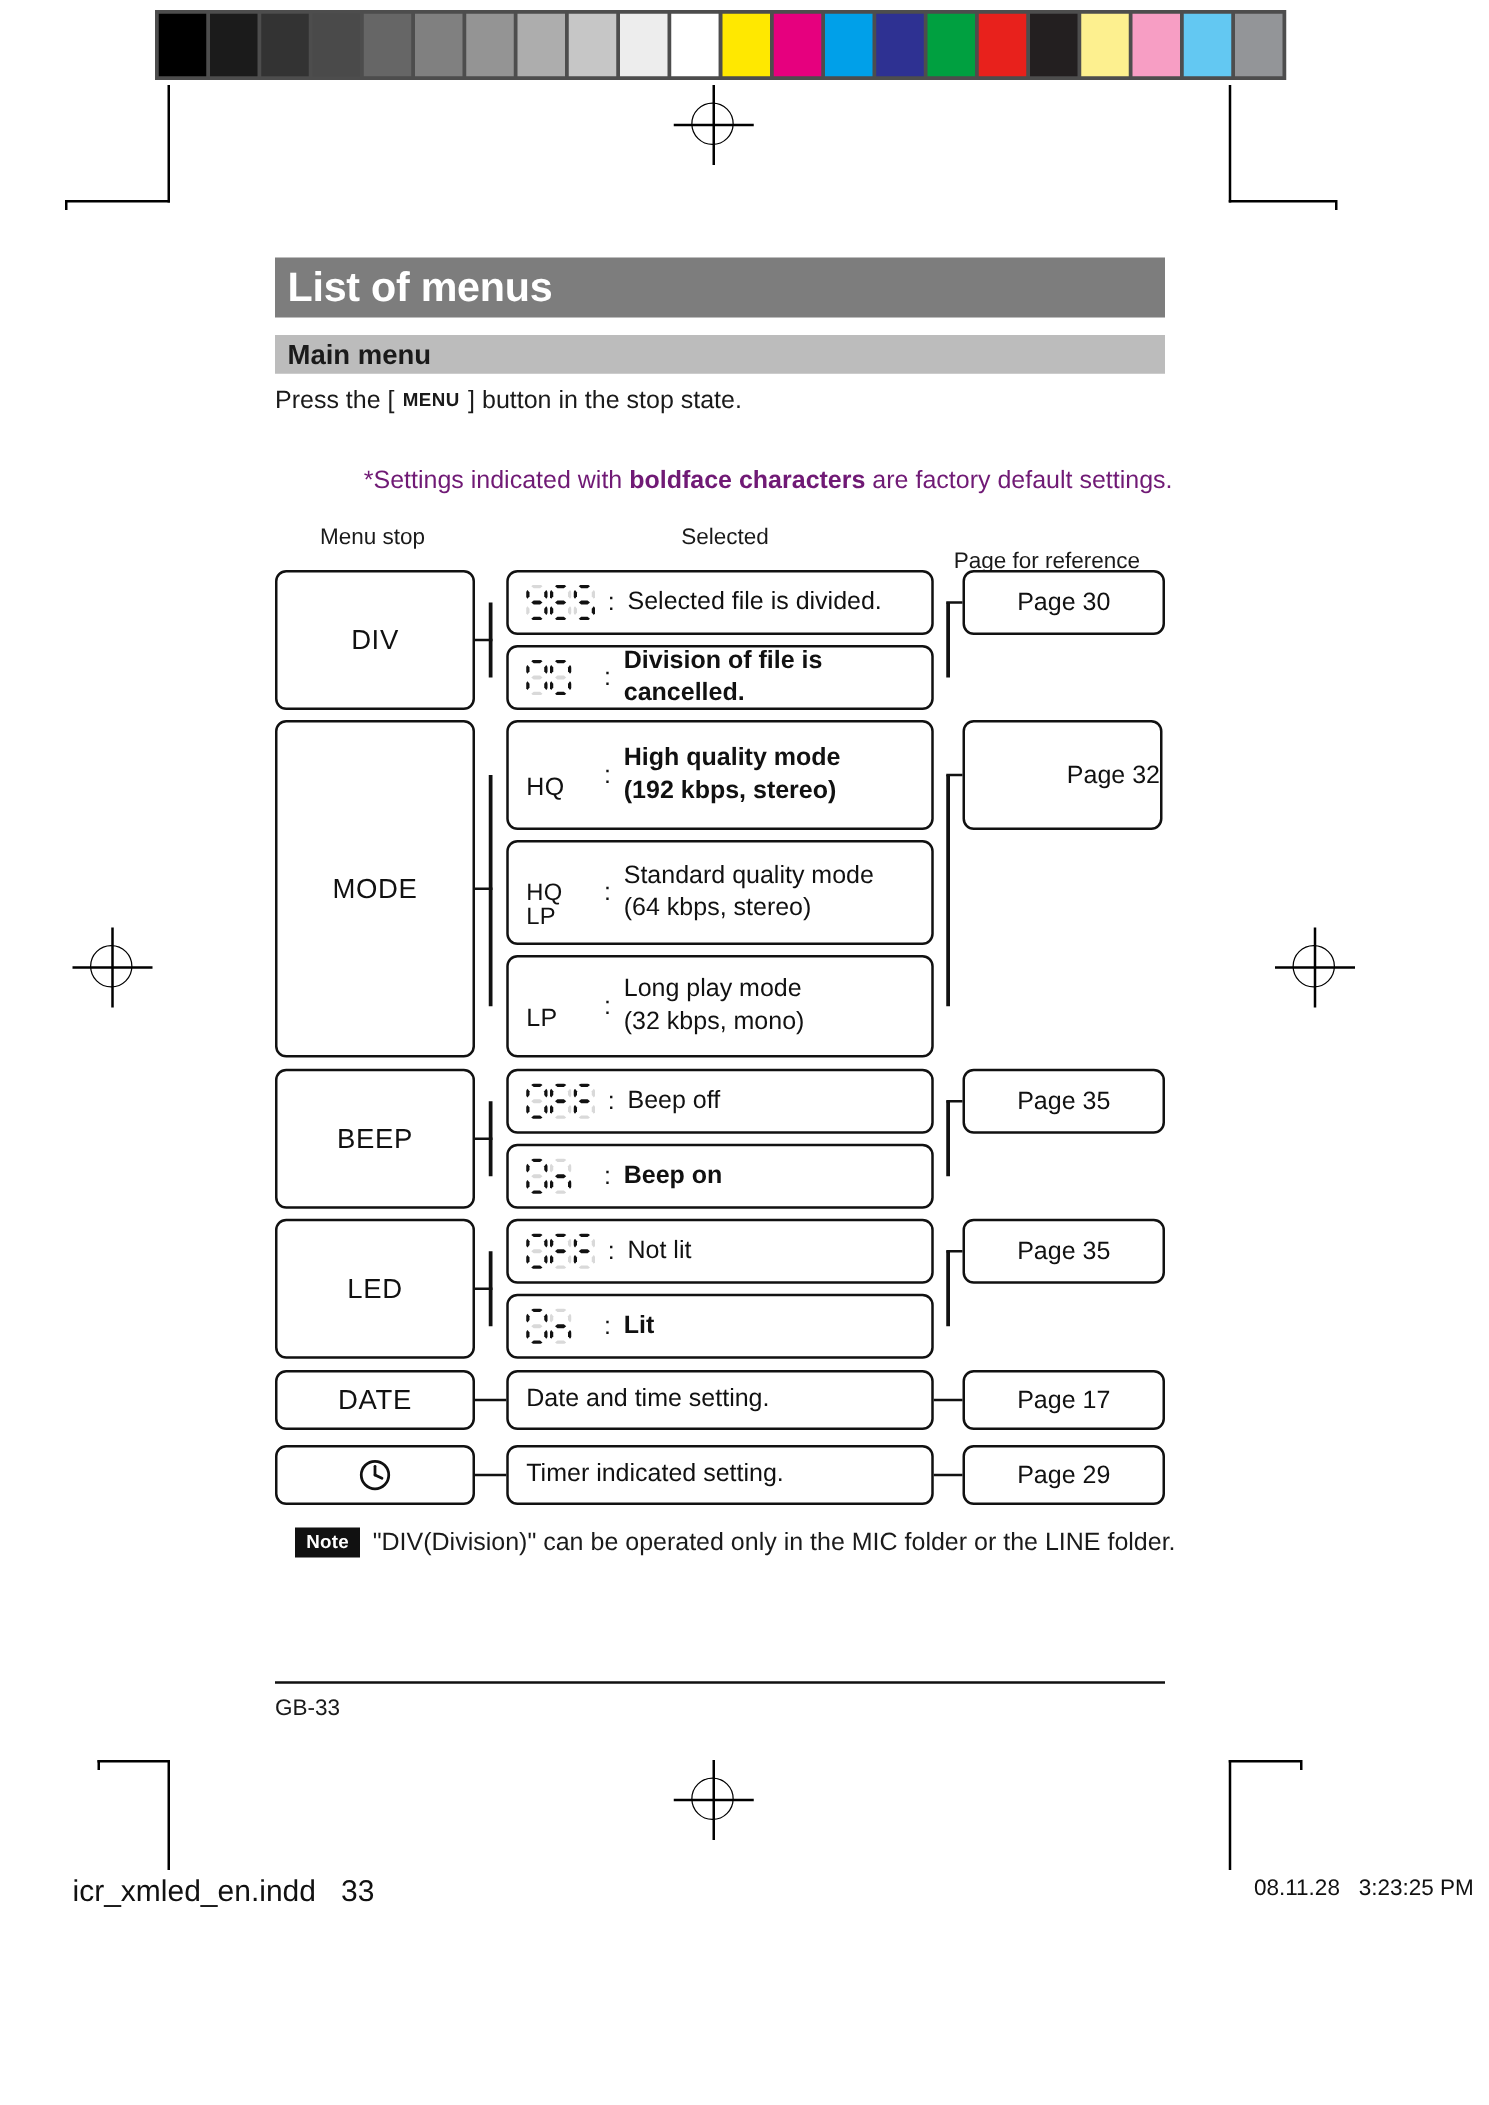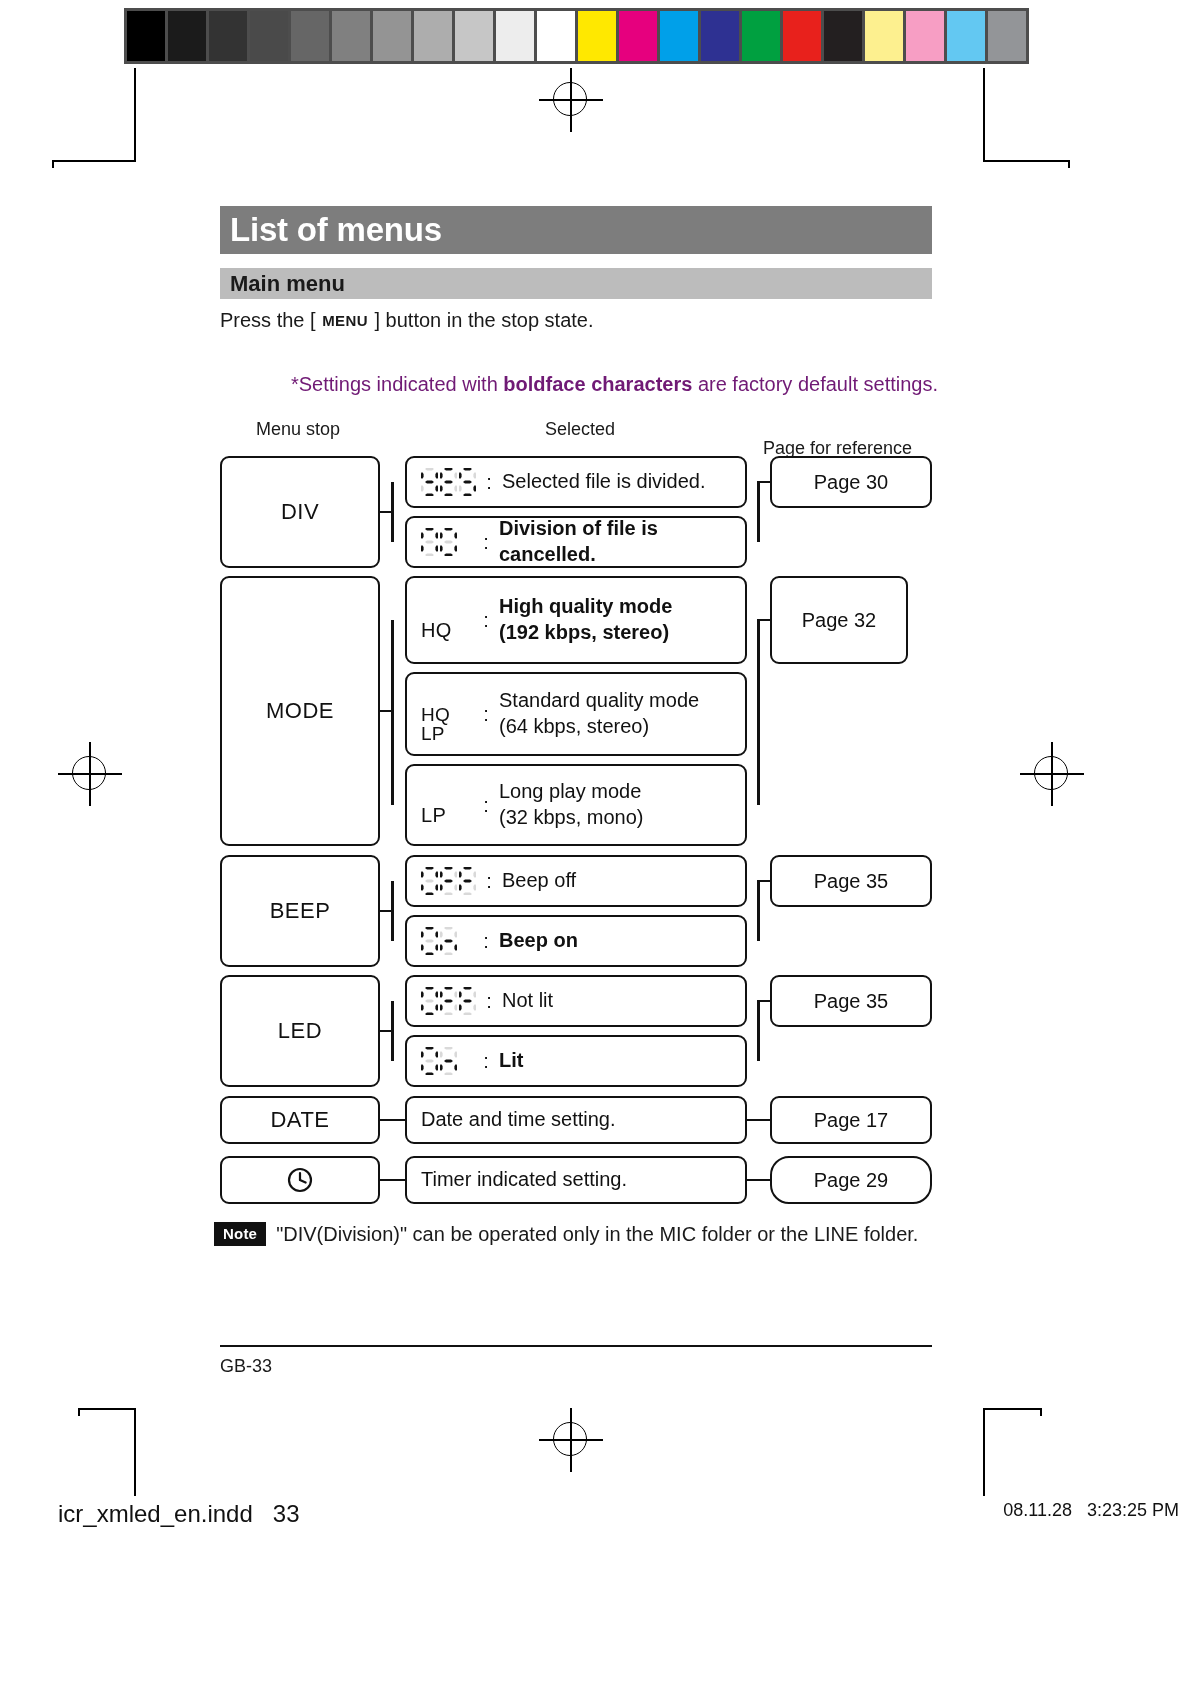--- a/index.html
+++ b/index.html
@@ -75,21 +75,21 @@
 
   
   .lab{font-size:20px;color:#111;font-family:"Liberation Sans", sans-serif;
     letter-spacing:0.3px;margin-top:20px;}
   .lab.stack{line-height:1.0;font-size:19px;}
 
   
   .ln{position:absolute;background:#111;}
 
   
-  .note-wrap{position:absolute;left:214px;top:1222px;display:flex;align-items:center;}
+  .note-wrap{position:absolute;left:236px;top:1222px;display:flex;align-items:center;}
   .note-badge{background:#111;color:#fff;font-size:15px;font-weight:bold;
     padding:3px 9px 4px;margin-right:10px;letter-spacing:0.2px;}
   .note-text{font-size:20px;color:#1a1a1a;white-space:nowrap;}
 
   .rule{position:absolute;left:220px;top:1345px;width:712px;height:1.6px;background:#111;}
   .folio{position:absolute;left:220px;top:1356px;font-size:18px;color:#1a1a1a;}
 
   .foot-l{position:absolute;left:58px;top:1500px;font-size:24px;color:#111;white-space:nowrap;}
   .foot-r{position:absolute;right:12px;top:1500px;font-size:18px;color:#111;white-space:nowrap;}
 
@@ -271,21 +271,21 @@
           </div>
           <div class="set-colon">:</div>
           <div class="set-text b">
             <div>Division of file is cancelled.</div>
           </div>
         </div>
       </div>
       <div class="box menu" style="left: 220px; top: 576px; width: 160px; height: 270px;">
         <span class="menu-label">MODE</span>
       </div>
-      <div class="box page" style="left: 770px; top: 576px; width: 138px; height: 88px;">
+      <div class="box page" style="left: 770px; top: 576px; width: 160px; height: 88px; justify-content: flex-end;">
         <span class="page-label">Page 32</span>
       </div>
       <div class="ln" style="left: 391.4px; top: 620px; width: 2.2px; height: 185px;"></div>
       <div class="ln" style="left: 757.4px; top: 620px; width: 2.2px; height: 185px;"></div>
       <div class="ln" style="left: 380px; top: 709.9px; width: 13.6px; height: 2.2px;"></div>
       <div class="ln" style="left: 757.4px; top: 618.9px; width: 12.6px; height: 2.2px;"></div>
       <div class="box set" style="left: 405px; top: 576px; width: 342px; height: 88px;">
         <div class="setrow">
           <div class="set-lcd">
             <span class="lab">HQ</span>
@@ -497,21 +497,21 @@
           </div>
         </div>
       </div>
       <div class="box menu" style="left: 220px; top: 1156px; width: 160px; height: 48px;">
         <span style="line-height: 0;"><svg width="26" height="26" viewBox="0 0 26 26">
             <circle cx="13" cy="13" r="11" fill="none" stroke="#111" stroke-width="2.2"></circle>
             <path d="M13 13 L13 6" stroke="#111" stroke-width="2.2" stroke-linecap="round"></path>
             <path d="M13 13 L18.6 15.6" stroke="#111" stroke-width="2.2" stroke-linecap="round"></path>
           </svg></span>
       </div>
-      <div class="box page" style="left: 770px; top: 1156px; width: 162px; height: 48px; border-radius: 19px;">
+      <div class="box page" style="left: 770px; top: 1156px; width: 162px; height: 48px;">
         <span class="page-label">Page 29</span>
       </div>
       <div class="ln" style="left: 380px; top: 1178.9px; width: 25px; height: 2.2px;"></div>
       <div class="ln" style="left: 747px; top: 1178.9px; width: 23px; height: 2.2px;"></div>
       <div class="box set" style="left: 405px; top: 1156px; width: 342px; height: 48px;">
         <div class="setrow" style="padding-left: 14px;">
           <div class="set-text">
             <div>Timer indicated setting.</div>
           </div>
         </div>

